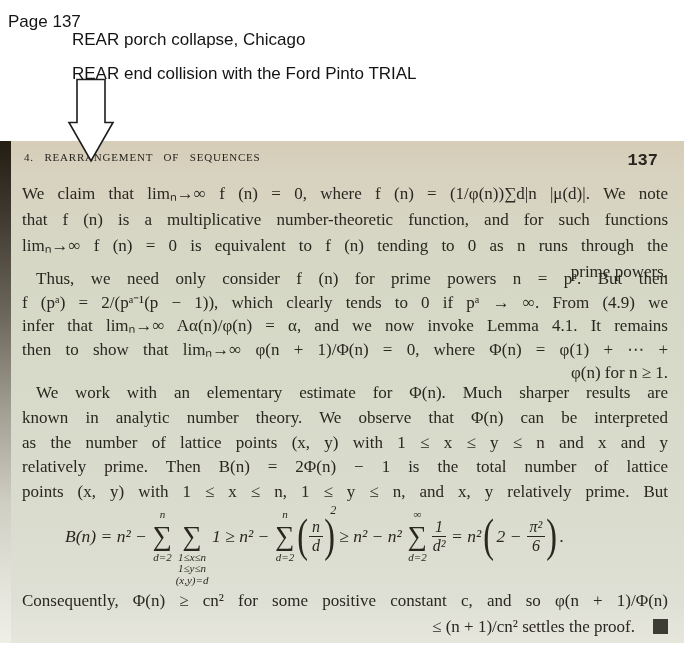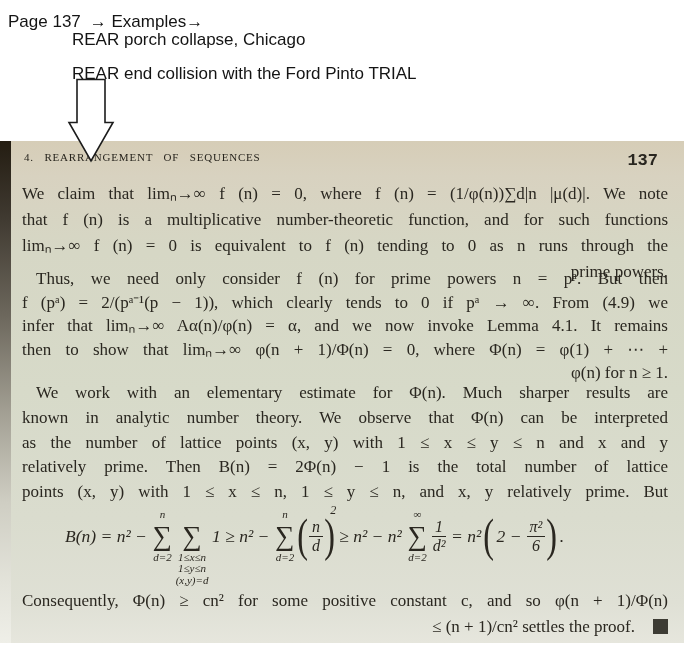--- a/index.html
+++ b/index.html
@@ -3,21 +3,21 @@
 <meta charset="utf-8">
 <style>
   html,body { margin:0; padding:0; }
   body {
     width:693px; height:657px; position:relative; background:#ffffff;
     font-family:"Liberation Sans", sans-serif; overflow:hidden;
   }
 
   
   .note { position:absolute; color:#141414; font-size:17px; white-space:nowrap; }
-  .note-row1 { top:12px; left:8px; display:flex; gap:9px; }
+  .note-row1 { top:12px; left:8px; display:flex; gap:40px; }
   .note-row2 { top:30px; left:72px; }
   .note-row3 { top:64px; left:72px; }
 
   .arrow-svg { position:absolute; left:66px; top:78px; z-index:5; }
 
   
   .scan {
     position:absolute; top:141px; left:0; width:684px; height:502px;
     background: linear-gradient(180deg,
       #d6cdb7 0%, #d8d2c0 7%, #d6d7c5 22%, #d7dac9 50%,
@@ -70,21 +70,20 @@
   .frac .num { padding:0 3px; border-bottom:1.4px solid #2a2720; }
   .bigp { font-size:46px; line-height:40px; font-style:normal; font-weight:400;
           transform:scaleX(0.7); margin:0 -3px; }
   .psup { font-size:12px; align-self:flex-start; margin:-4px 0 0 -4px; }
 </style>
 </head>
 <body>
 
 <div class="note note-row1">
   <span>Page 137</span>
-  <span>→ Examples→</span>
 </div>
 <div class="note note-row2">REAR porch collapse, Chicago</div>
 <div class="note note-row3">REAR end collision with the Ford Pinto TRIAL</div>
 
 <svg class="arrow-svg" width="50" height="86" viewBox="0 0 50 86">
   <path d="M11 1.5 H39 V44.5 H47 L25 83 L3 44.5 H11 Z" fill="#ffffff" stroke="#1c1c1c" stroke-width="1.6"></path>
 </svg>
 
 <div class="scan">
   <div class="scan-edge"></div>

